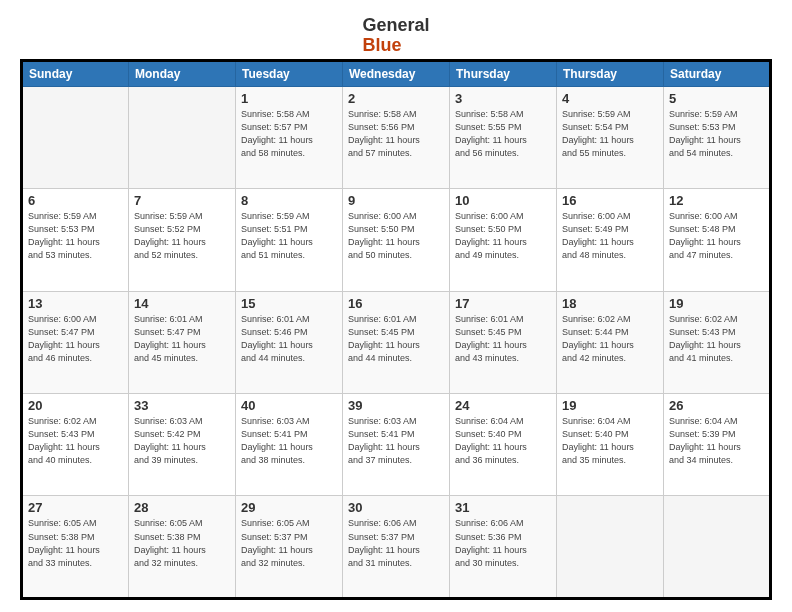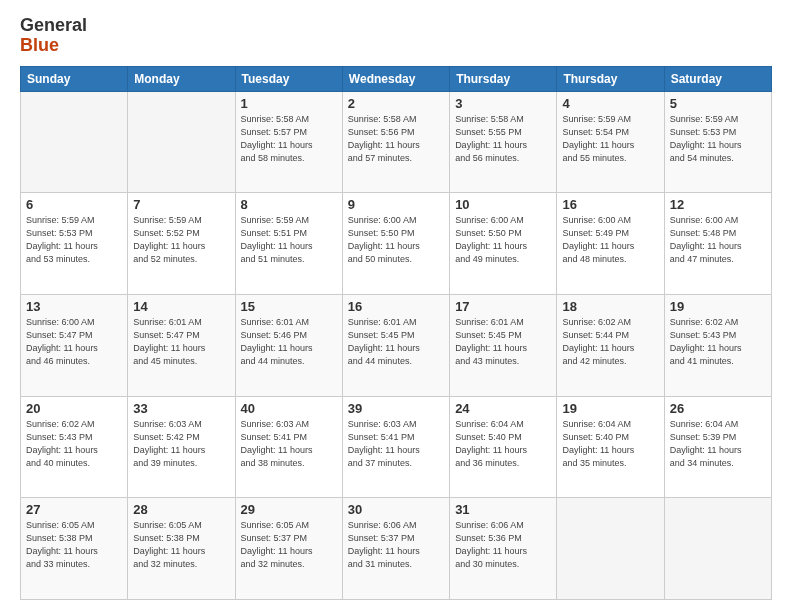--- a/index.html
+++ b/index.html
@@ -12,23 +12,23 @@
     }
     .page {
       width: 792px;
       height: 612px;
       padding: 16px 20px 12px 20px;
       display: flex;
       flex-direction: column;
     }
     .header {
       display: flex;
-      justify-content: flex-start;
+      justify-content: center;
       align-items: flex-start;
-      margin-bottom: 10px;
+      margin-bottom: 3px;
     }
     .logo {
       display: flex;
       align-items: center;
       gap: 4px;
     }
     .logo-text {
       font-size: 18px;
       font-weight: bold;
       color: #333;
@@ -46,21 +46,21 @@
       color: #333;
       line-height: 1.1;
     }
     .location-title {
       font-size: 15px;
       color: #555;
       margin-top: 2px;
     }
     .calendar {
       flex: 1;
-      border: 1px solid #000000;
+      border: 3px solid #000000;
       border-collapse: collapse;
       width: 100%;
       table-layout: fixed;
     }
     .calendar th {
       background: #2e75b6;
       color: #fff;
       font-size: 12px;
       font-weight: bold;
       padding: 5px 6px;

